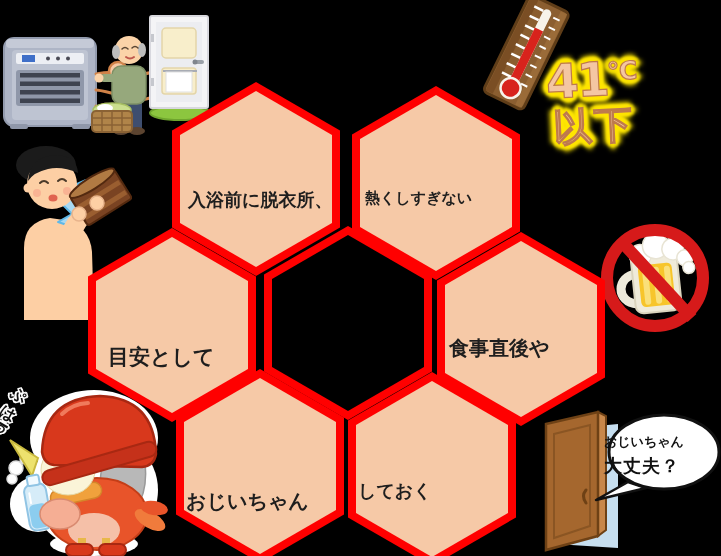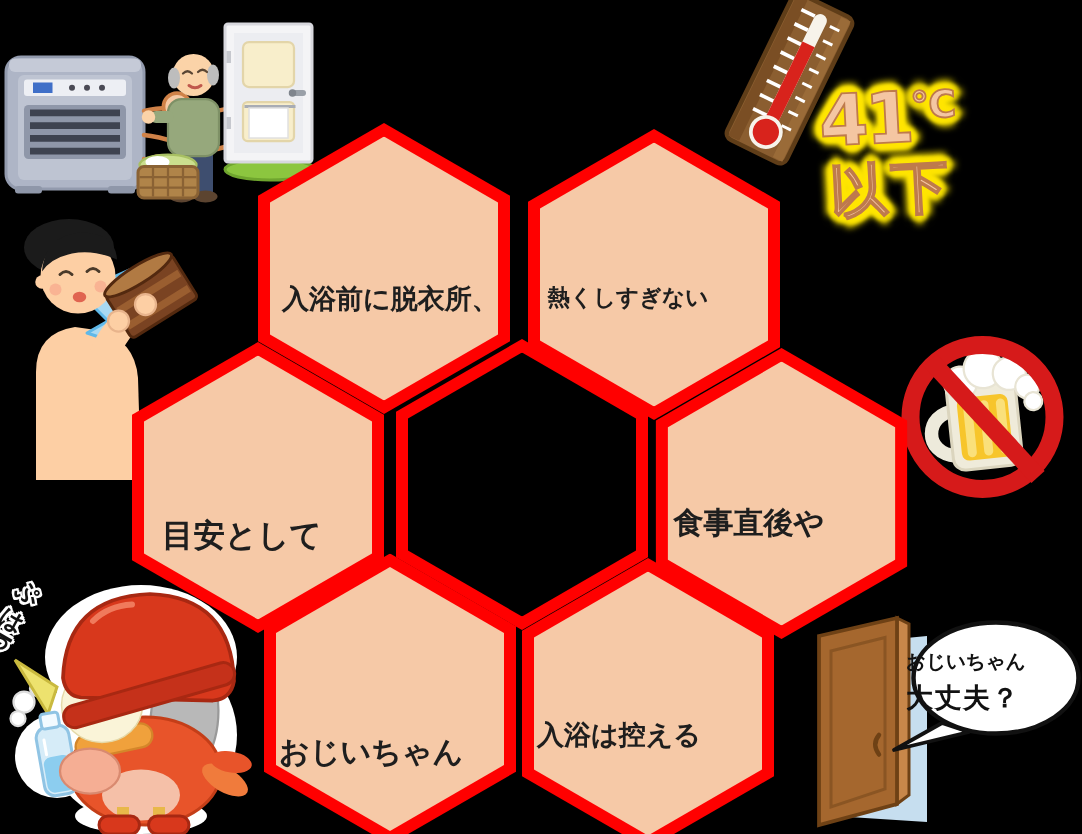--- a/index.html
+++ b/index.html
@@ -251,21 +251,21 @@
     <div class="hex-in"></div>
     <div class="hex-txt t6">
       <div>おじいちゃん</div>
       
     </div>
   </div>
 
   <div class="hex" style="left:348px;top:372px">
     <div class="hex-in"></div>
     <div class="hex-txt t7">
-      <div>入浴は控える</div>
+      <div>しておく</div>
       
       
     </div>
   </div>
 
   <div class="deco" style="left:2px;top:372px">
     <svg width="182" height="184" viewBox="0 0 182 184">
       <g fill="#FFFFFF">
         <ellipse cx="92" cy="118" rx="64" ry="60"></ellipse>
         <ellipse cx="92" cy="66" rx="64" ry="48"></ellipse>

